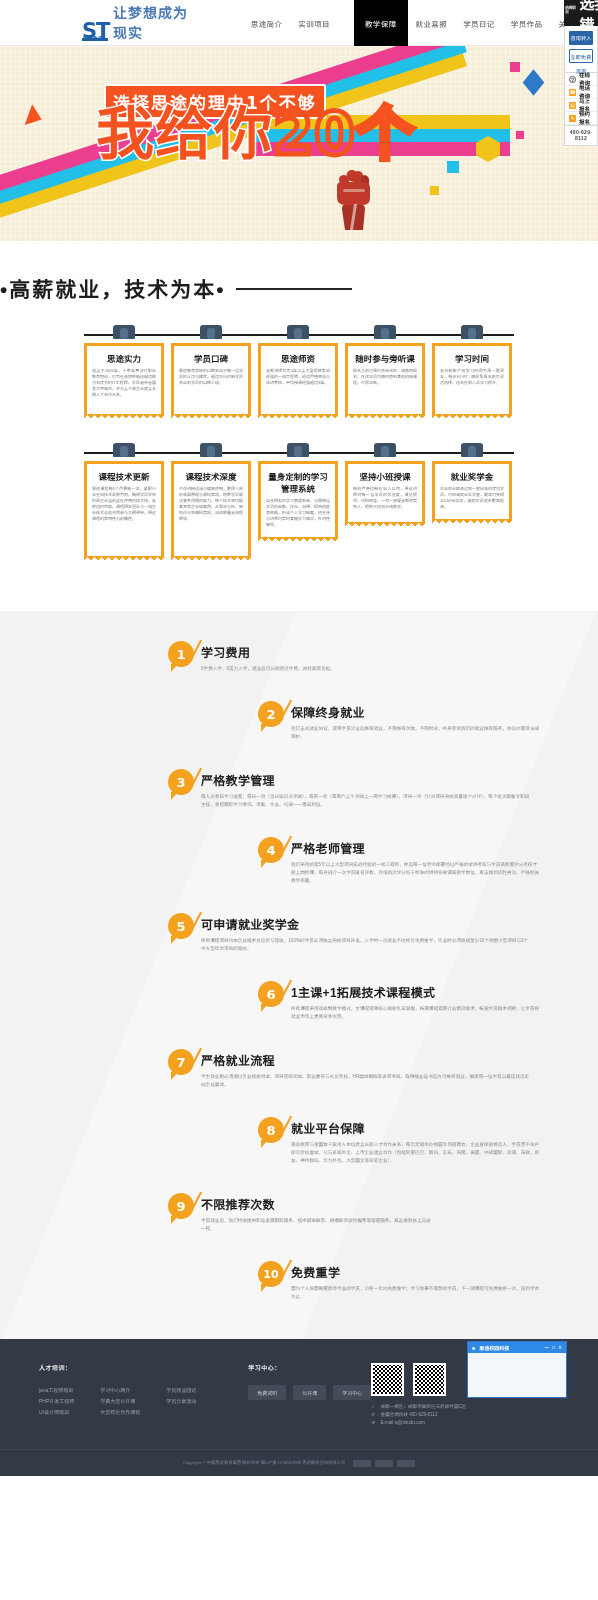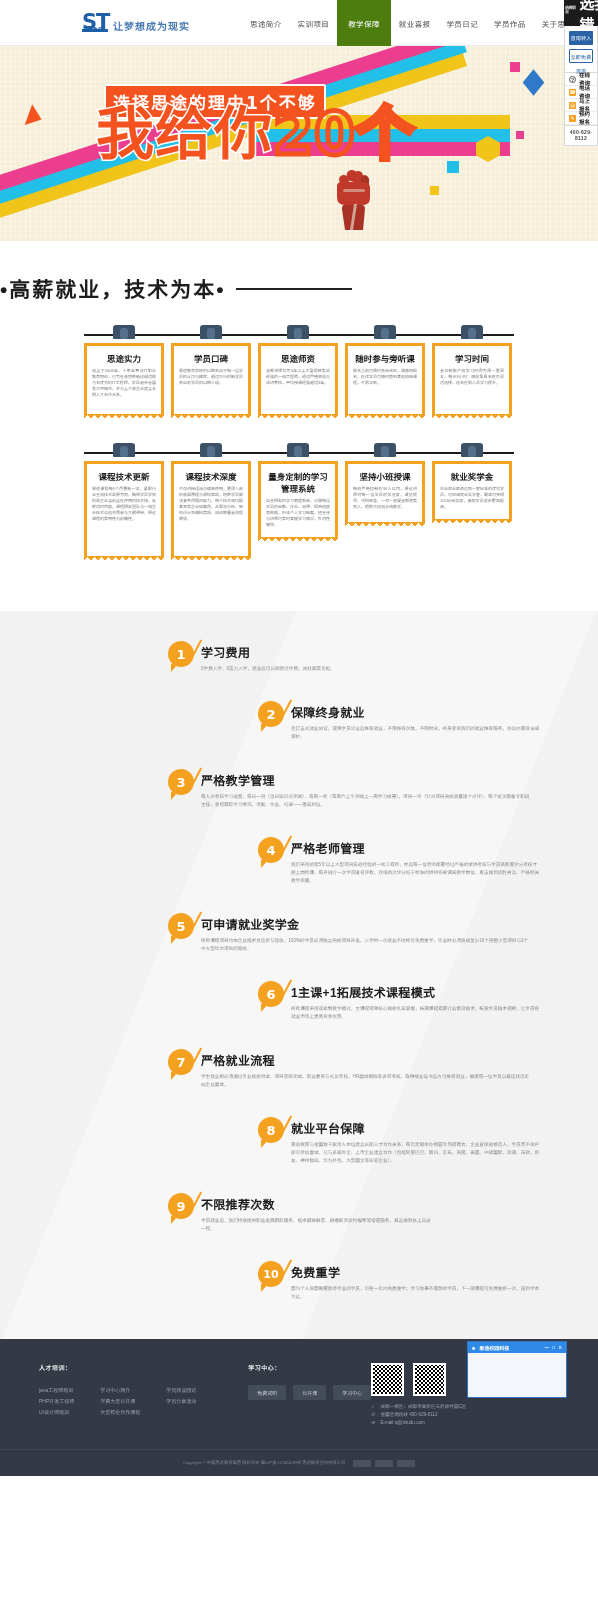--- a/index.html
+++ b/index.html
@@ -16,29 +16,29 @@
   .header-inner{ width:598px; height:46px; display:flex; align-items:center; }
   .logo{ display:flex; align-items:flex-end; margin-left:82px; gap:5px; }
   .logo-mark{
     width:26px; height:24px; position:relative; color:#1f5fa8;
     font-weight:700; font-size:21px; line-height:22px; letter-spacing:-1px;
     font-family:"DejaVu Sans", sans-serif;
   }
   .logo-mark .st{ position:relative; z-index:2; }
   .logo-mark .bar{ position:absolute; left:0; bottom:3px; width:26px; height:3px; background:#1f5fa8; }
   .logo-sub{ font-size:4.5px; color:#1f5fa8; letter-spacing:.5px; position:absolute; bottom:-6px; left:1px; white-space:nowrap;}
-  .logo-slogan{ font-size:10px; color:#2a63a6; font-weight:600; letter-spacing:1px; padding-bottom:2px;
+  .logo-slogan{ font-size:14px; color:#2a63a6; font-weight:600; letter-spacing:1px; padding-bottom:2px;
                 font-family:"DejaVu Sans", sans-serif; opacity:.85;}
   .nav{ display:flex; align-items:flex-start; height:46px; margin-left:52px; }
   .nav a{
     display:flex; align-items:center; justify-content:center;
     height:46px; padding:0 8px; font-size:7.5px; color:#4a4a4a;
     text-decoration:none; letter-spacing:.4px; white-space:nowrap;
   }
-  .nav a.active{ background:#4d7c0f; color:#fff; padding:0 11px; }
+  .nav a.active{ background:#000000; color:#fff; padding:0 11px;margin-left:16px; }
 
   
   .side-widget{
     position:absolute; top:0; right:0; width:80px; z-index:40;padding-left:46px;
   }
   .sw-head{
     background:#1b1b1b; color:#fff; height:26px; width:72px;
     display:flex; align-items:center; justify-content:center;
     font-size:13px; font-weight:700; letter-spacing:-.5px; overflow:hidden;
   }

